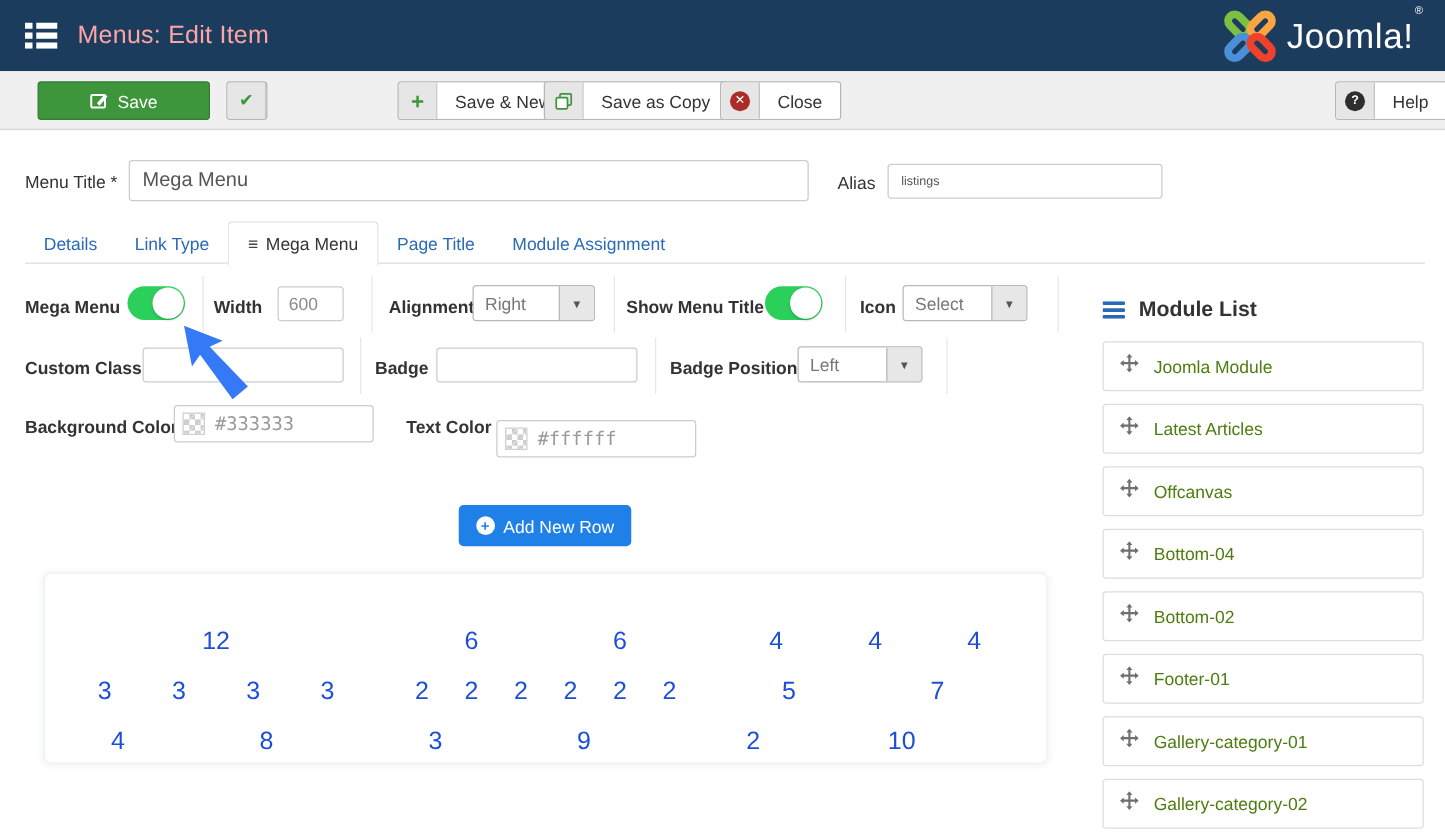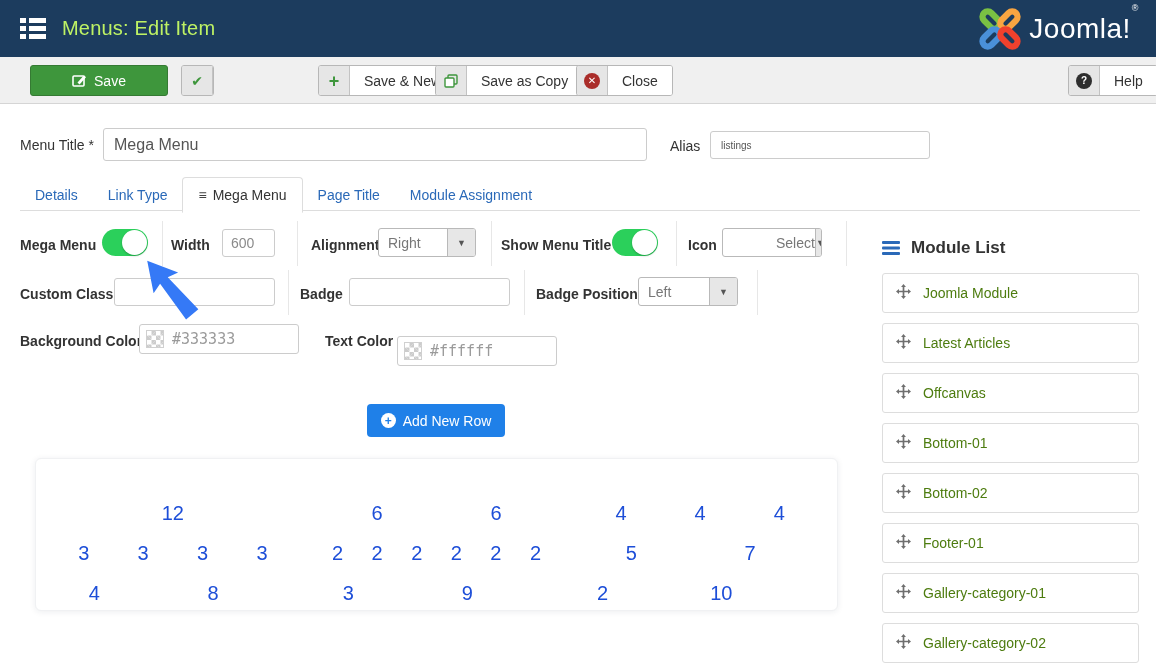--- a/index.html
+++ b/index.html
@@ -9,21 +9,21 @@
   }
   *{box-sizing:border-box;margin:0;padding:0;}
   html,body{width:1156px;height:669px;}
   body{position:relative;overflow:hidden;background:#fff;
        font-family:"Liberation Sans","DejaVu Sans",sans-serif;color:#333;}
 
   
   .navbar{position:absolute;left:0;top:0;width:1156px;height:57px;
           background:var(--navbar-bg);display:flex;align-items:center;}
   .nav-list-icon{margin-left:20px;display:inline-flex;}
-  .nav-title{color:#bef264;font-size:20px;margin-left:16px;letter-spacing:.2px;text-align:center;}
+  .nav-title{color:#fca5a5;font-size:20px;margin-left:16px;letter-spacing:.2px;text-align:center;}
   .nav-logo{position:absolute;right:18px;top:0;height:57px;display:flex;align-items:center;}
   .logo-text{color:#fff;font-size:28px;margin-left:8px;letter-spacing:.5px;}
   .logo-reg{color:#fff;font-size:9px;vertical-align:top;position:relative;top:-10px;left:1px;}
 
   
   .toolbar{position:absolute;left:0;top:57px;width:1156px;height:47px;
            background:var(--toolbar-bg);border-bottom:1px solid #d5d5d5;}
   .tbtn{position:absolute;top:8px;height:31px;display:inline-flex;align-items:stretch;
         border:1px solid #b7b7b7;border-radius:3px;background:#fff;overflow:hidden;
         font-family:inherit;font-size:14px;color:#333;cursor:pointer;padding:0;}
@@ -207,21 +207,21 @@
 </div>
 <div class="vsep" style="left:491px;top:221px;height:45px;"></div>
 
 <span class="form-label" style="left:501px;top:237px;">Show Menu Title</span>
 <div class="toggle" style="left:612px;top:229px;">
     <span class="knob"></span>
   </div>
 <div class="vsep" style="left:676px;top:221px;height:45px;"></div>
 
 <span class="form-label" style="left:688px;top:237px;">Icon</span>
-<div class="select" style="left:722px;top:228px;width:100px;padding-left:44px;">
+<div class="select" style="left:722px;top:228px;width:100px;">
   <span class="select-value">Select</span>
   <span class="select-caret">▼</span>
 </div>
 <div class="vsep" style="left:846px;top:221px;height:45px;"></div>
 
 <span class="form-label" style="left:20px;top:286px;">Custom Class</span>
 <input class="text-input" style="left: 114px; top: 278px; width: 161px; height: 28px; font-size: 14px;" value="">
 <div class="vsep" style="left:288px;top:270px;height:45px;"></div>
 
 <span class="form-label" style="left:300px;top:286px;">Badge</span>
@@ -330,21 +330,21 @@
   <div class="module-item">
       <span class="move-icon"><svg width="15" height="15" viewBox="0 0 16 16">
           <path d="M8 0 L10.6 3.2 H8.9 V7.1 H12.8 V5.4 L16 8 L12.8 10.6 V8.9 H8.9 V12.8 H10.6 L8 16 L5.4 12.8 H7.1 V8.9 H3.2 V10.6 L0 8 L3.2 5.4 V7.1 H7.1 V3.2 H5.4 Z" fill="#6f6f6f"></path>
         </svg></span>
       <span class="module-item-label">Offcanvas</span>
     </div>
   <div class="module-item">
       <span class="move-icon"><svg width="15" height="15" viewBox="0 0 16 16">
           <path d="M8 0 L10.6 3.2 H8.9 V7.1 H12.8 V5.4 L16 8 L12.8 10.6 V8.9 H8.9 V12.8 H10.6 L8 16 L5.4 12.8 H7.1 V8.9 H3.2 V10.6 L0 8 L3.2 5.4 V7.1 H7.1 V3.2 H5.4 Z" fill="#6f6f6f"></path>
         </svg></span>
-      <span class="module-item-label">Bottom-01</span>
+      <span class="module-item-label">Bottom-04</span>
     </div>
   <div class="module-item">
       <span class="move-icon"><svg width="15" height="15" viewBox="0 0 16 16">
           <path d="M8 0 L10.6 3.2 H8.9 V7.1 H12.8 V5.4 L16 8 L12.8 10.6 V8.9 H8.9 V12.8 H10.6 L8 16 L5.4 12.8 H7.1 V8.9 H3.2 V10.6 L0 8 L3.2 5.4 V7.1 H7.1 V3.2 H5.4 Z" fill="#6f6f6f"></path>
         </svg></span>
       <span class="module-item-label">Bottom-02</span>
     </div>
   <div class="module-item">
       <span class="move-icon"><svg width="15" height="15" viewBox="0 0 16 16">
           <path d="M8 0 L10.6 3.2 H8.9 V7.1 H12.8 V5.4 L16 8 L12.8 10.6 V8.9 H8.9 V12.8 H10.6 L8 16 L5.4 12.8 H7.1 V8.9 H3.2 V10.6 L0 8 L3.2 5.4 V7.1 H7.1 V3.2 H5.4 Z" fill="#6f6f6f"></path>

